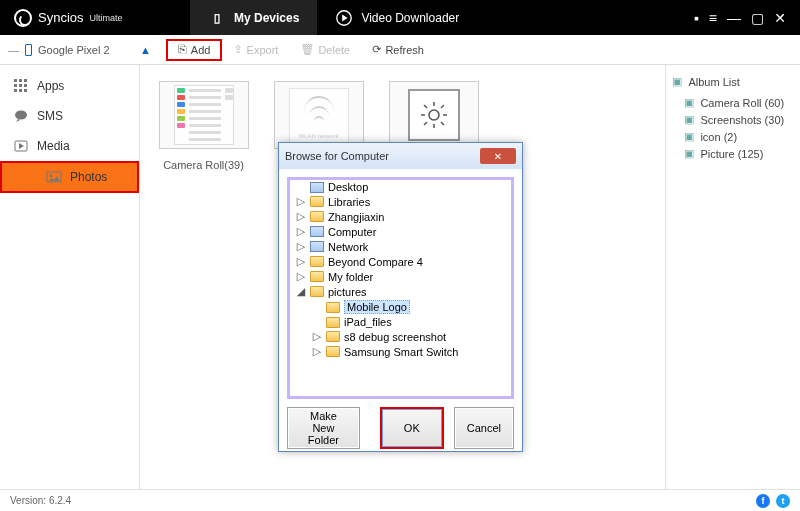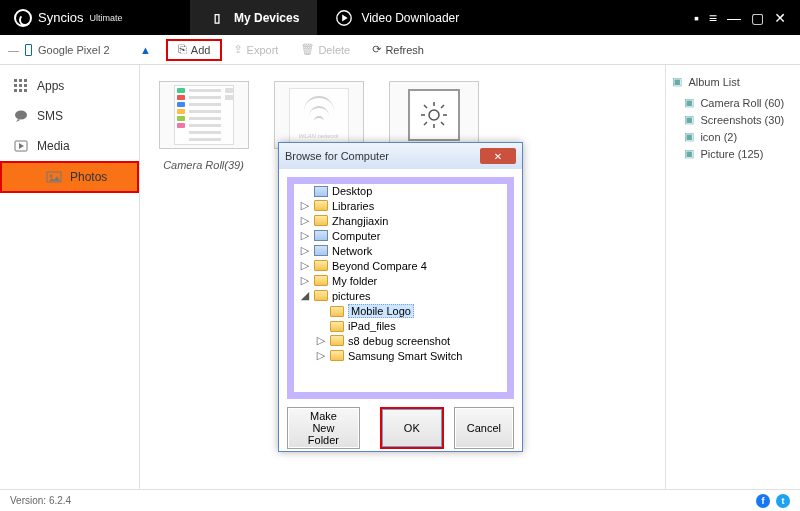--- a/index.html
+++ b/index.html
@@ -25,39 +25,39 @@
   .tool-btn.disabled { color:#bbb; cursor:default; }
   .red-box { border:2px solid #e00000 !important; }
 
   
   .main { display:flex; height:calc(511px - 35px - 30px - 22px); }
   .sidebar { width:140px; border-right:1px solid #e0e0e0; padding-top:6px; }
   .side-item { display:flex; align-items:center; gap:8px; padding:6px 12px; font-size:12px; color:#333; cursor:pointer; border:1px solid transparent; }
   .side-item .sicon { width:16px; height:16px; display:inline-flex; }
   .side-item.selected { background:#f97316;padding-left:44px; }
 
-  .content { flex:1; padding:16px; display:flex; gap:20px;font-style:italic; }
+  .content { flex:1; padding:16px; display:flex; gap:20px; }
   .thumb { width:95px; text-align:center; font-size:11px; color:#555; }
   .thumb .frame { width:90px; height:68px; border:1px solid #ccc; background:#fafafa; display:flex; align-items:center; justify-content:center; margin:0 auto 10px auto; overflow:hidden; }
 
   .rightpanel { width:135px; padding:10px 6px; border-left:1px solid #e0e0e0; font-size:11px; color:#444; }
   .rp-head { display:flex; align-items:center; gap:6px; margin-bottom:6px; }
   .rp-item { display:flex; align-items:center; gap:6px; padding:2px 0 2px 12px; cursor:pointer; }
 
   
   .footer { height:22px; border-top:1px solid #e0e0e0; display:flex; align-items:center; font-size:10px; color:#666; padding:0 10px; }
   .footer .social { margin-left:auto; display:flex; gap:6px; }
   .social span { width:14px; height:14px; border-radius:50%; color:#fff; font-size:9px; display:inline-flex; align-items:center; justify-content:center; font-weight:bold; }
 
   
   .dialog { position:absolute; left:278px; top:142px; width:245px; height:310px; border:1px solid #5b87c9; background:#fff; box-shadow:0 0 8px rgba(0,0,0,0.3); font-size:11px; }
   .dlg-title { height:26px; background:linear-gradient(#eef4fc,#d5e3f6); display:flex; align-items:center; padding:0 6px; color:#333; }
   .dlg-close { margin-left:auto; width:36px; height:16px; background:#c9513e; color:#fff; font-size:10px; border-radius:2px; display:flex; align-items:center; justify-content:center; cursor:pointer; }
   .dlg-body { padding:8px; }
-  .tree { border:7px solid #c4b5fd; height:222px; overflow:auto; background:#fff; }
+  .tree { border:3px solid #c4b5fd; height:222px; overflow:auto; background:#fff; }
   .tree-row { display:flex; align-items:center; gap:4px; padding:1px 4px; cursor:pointer; }
   .tree-row .tw { color:#555; width:10px; display:inline-block; text-align:center; }
   .tree-row .folder { width:14px; height:11px; background:linear-gradient(#ffe9a6,#f6c452); border:1px solid #d6a030; border-radius:1px; display:inline-block; }
   .tree-row .comp { width:14px; height:11px; background:linear-gradient(#cfe3fb,#a8c9ef); border:1px solid #6a87b1; display:inline-block; }
   .tree-row.selected span.label { background:#cde6ff; border:1px dotted #7aa5d6; padding:0 2px; }
   .dlg-buttons { display:flex; gap:10px; justify-content:flex-end; margin-top:8px; }
   .dlg-buttons button, .mkf { font-size:11px; padding:2px 12px; background:linear-gradient(#f7f7f7,#e2e2e2); border:1px solid #9f9f9f; cursor:pointer; box-shadow:0 0 0 1px #fff inset; }
   .mkf { padding:2px 6px; }
   .dlg-buttons .ok { border:2px solid #e00000; outline:1px solid #6aa1e0; outline-offset:-3px; padding:1px 22px; }
   

